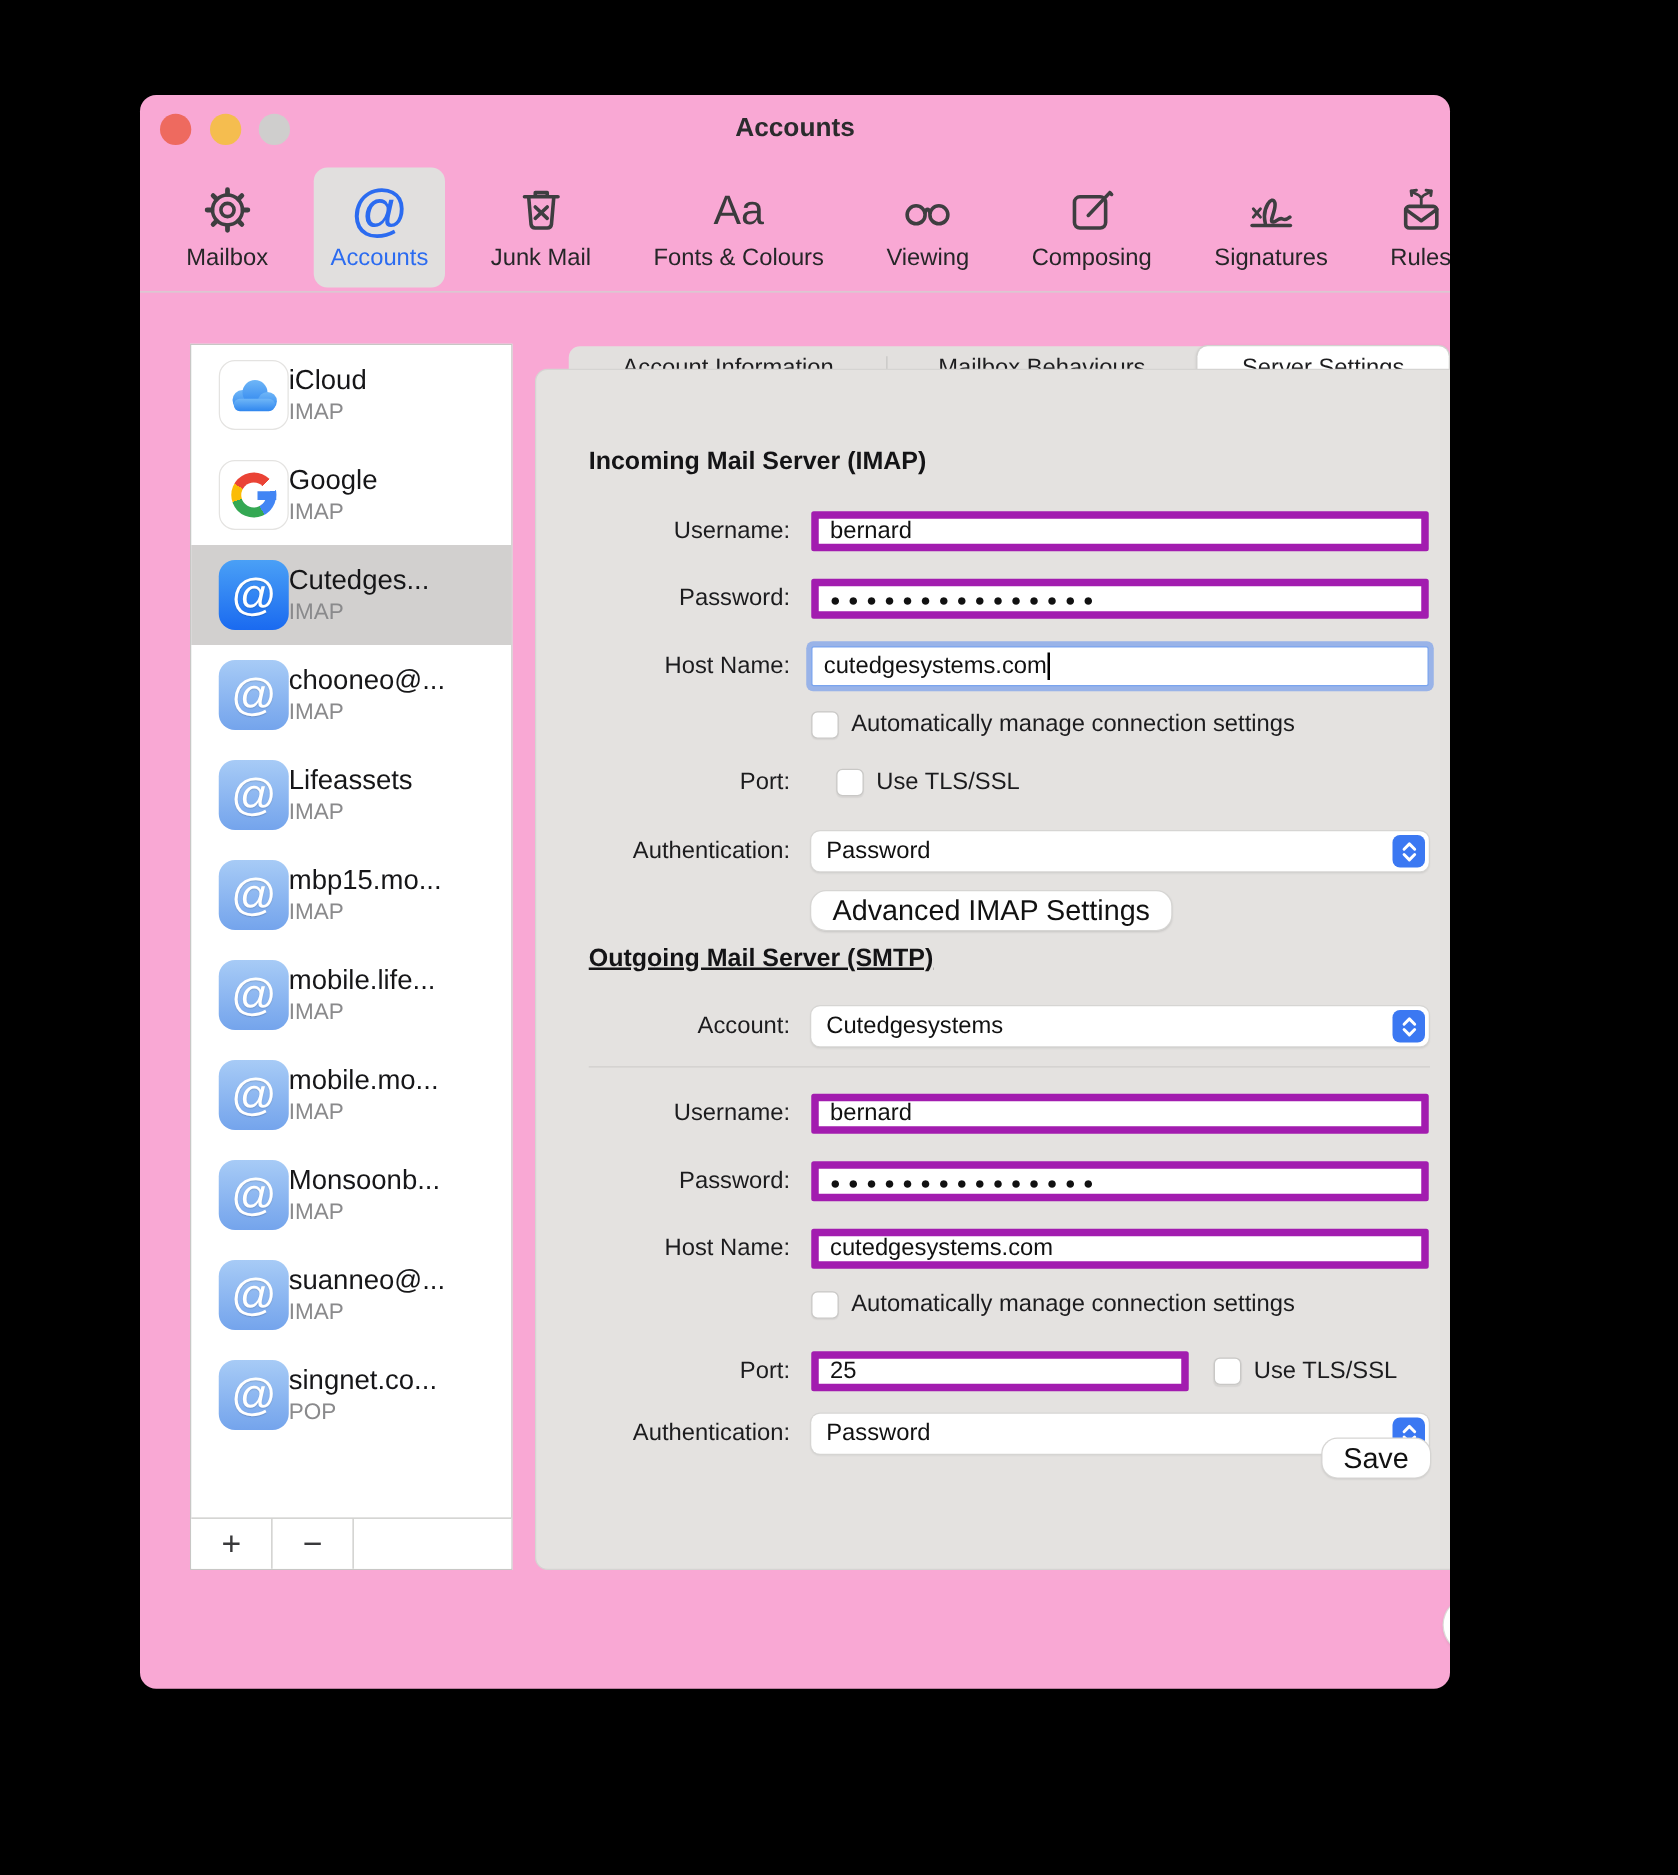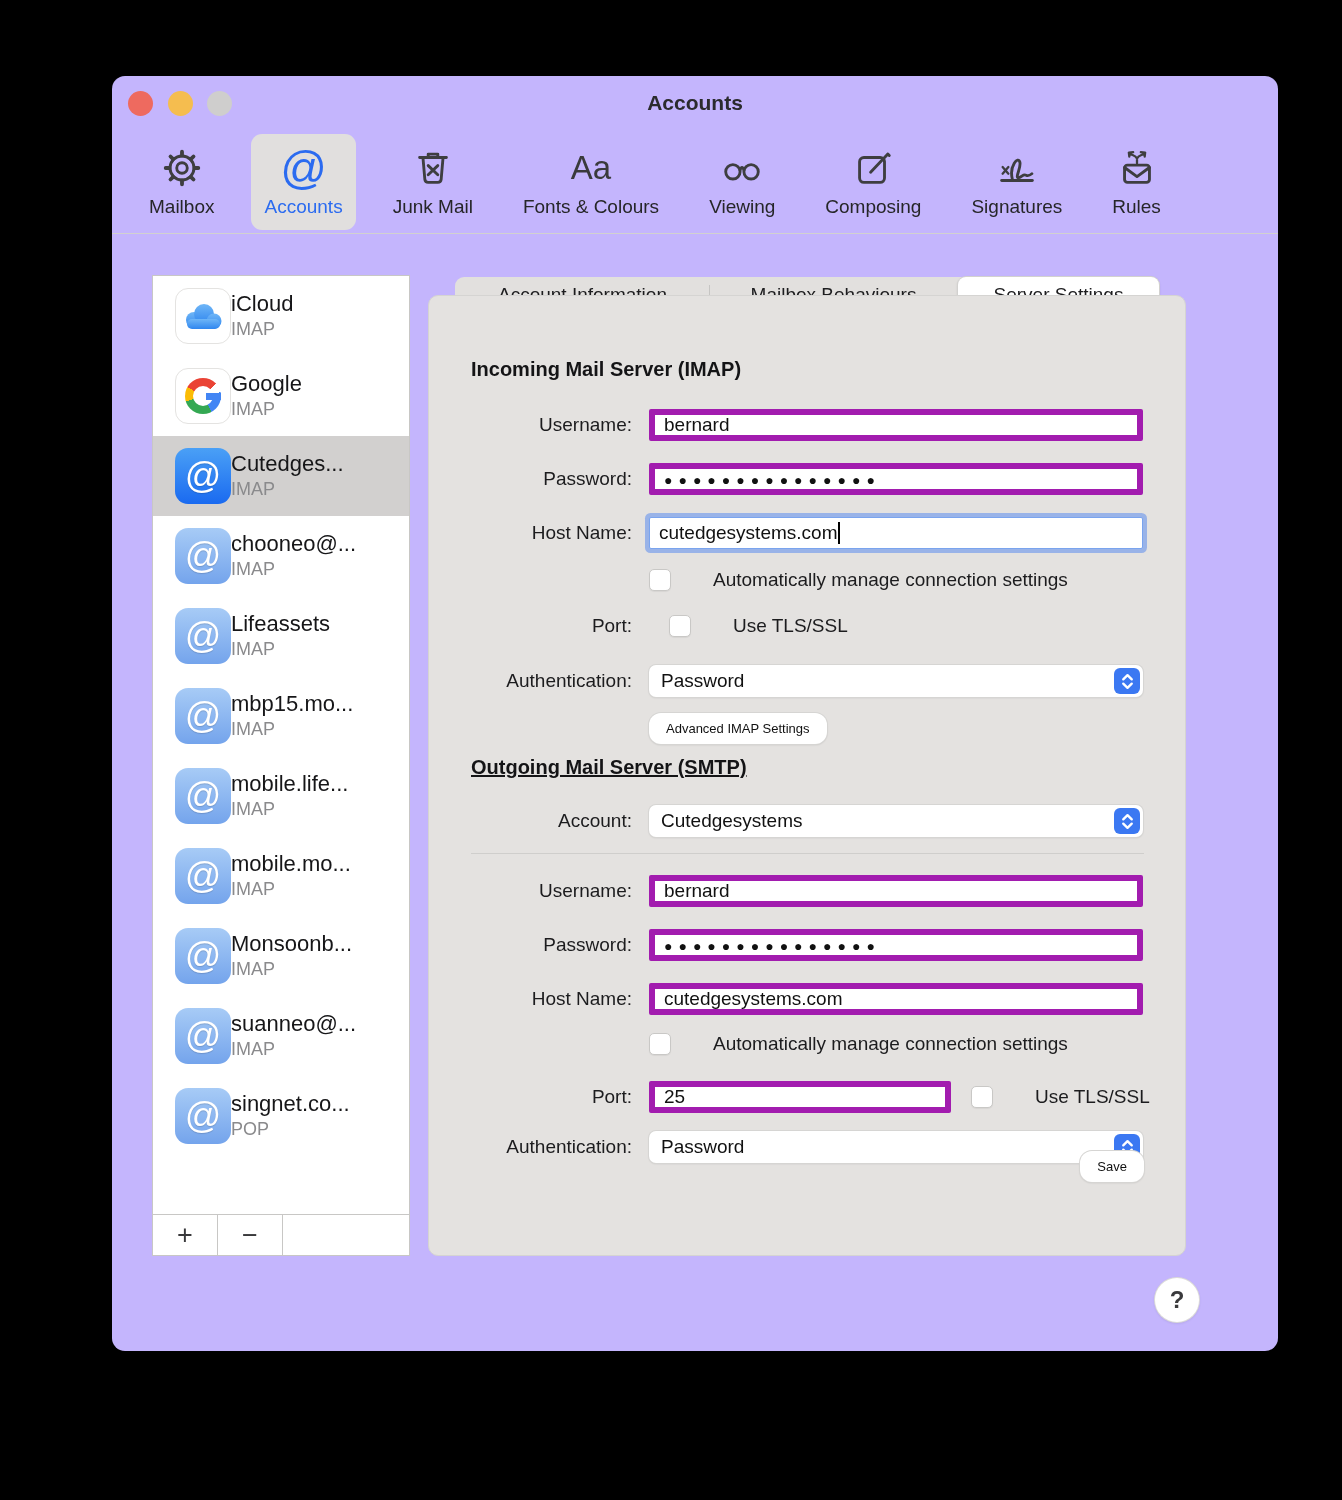--- a/index.html
+++ b/index.html
@@ -1,17 +1,17 @@
 <!DOCTYPE html>
 <html style="--accent: #2b6bf0; --stepper: #3b78f2; --selected-row: #d2d0cf;"><head>
 <meta charset="utf-8">
 <style>
   * { box-sizing: border-box; margin: 0; padding: 0; }
   html,body { width:1342px; height:1500px; background:#000; font-family:"Liberation Sans","DejaVu Sans",sans-serif; color:#1c1c1e; }
-  .window { position:absolute; left:112px; top:76px; width:1166px; height:1275px; background:#c4b5fd; border-radius:13px; overflow:hidden; }
+  .window { position:absolute; left:112px; top:76px; width:1048px; height:1275px; background:#f9a8d4; border-radius:13px; overflow:hidden; }
 
   
   .titlebar { position:absolute; left:0; top:0; width:100%; height:58px; }
   .title { position:absolute; top:15px; left:0; width:100%; text-align:center; font-size:21px; font-weight:bold; color:#2b2b2d; }
   .tlight { position:absolute; top:15px; width:25px; height:25px; border-radius:50%; }
   .tl-red { left:16px; } .tl-yellow { left:56px; } .tl-gray { left:95px; }
 
   
   .toolbar { position:absolute; left:24px; top:54px; height:100px; display:flex; align-items:flex-end; gap:24px; }
   .tb-item { display:flex; flex-direction:column; align-items:center; justify-content:flex-end; padding:8px 13px 12px; border-radius:11px; cursor:default; }
@@ -63,25 +63,25 @@
   .caret { display:inline-block; width:2px; height:22px; background:#000; margin-left:1px; }
   .pwd { font-size:14px; letter-spacing:6px; padding-top:2px; }
   .r-user1 { top:113px; } .r-pass1 { top:167px; } .r-host1 { top:221px; }
   .r-check1 { top:273px; } .r-port1 { top:319px; } .r-auth1 { top:369px; } .r-adv { top:417px; }
   .r-account { top:509px; }
   .card-divider { position:absolute; left:42px; top:557px; width:673px; height:1px; background:#cfcecc; }
   .r-user2 { top:579px; } .r-pass2 { top:633px; } .r-host2 { top:687px; }
   .r-check2 { top:737px; } .r-port2 { top:785px; } .r-auth2 { top:835px; } .r-save { top:855px; width:715px; justify-content:flex-end; }
   .checkrow { margin-left:220px; gap:10px; }
   .checkbox { width:22px; height:22px; background:#fff; border:1px solid #c9c8c6; border-radius:5px; box-shadow:0 1px 1px rgba(0,0,0,.06); flex:0 0 auto; }
-  .chk-label { font-size:19px; color:#1c1c1e; white-space:nowrap;margin-left:32px; }
+  .chk-label { font-size:19px; color:#1c1c1e; white-space:nowrap; }
   .tls-group { display:flex; gap:10px; margin-left:20px; }
   .dropdown { position:relative; height:32px; width:494px; background:#fff; border-radius:7px; box-shadow:0 0 0 1px #d6d5d3,0 1px 2px rgba(0,0,0,.12); display:flex; align-items:center; padding-left:12px; font-size:19px; color:#111; }
   .stepper { position:absolute; right:3px; top:3px; width:26px; height:26px; border-radius:6px; background:var(--stepper); display:flex; align-items:center; justify-content:center; }
-  .btn { height:31px; background:#fff; border-radius:12px; box-shadow:0 0 0 1px #d6d5d3,0 1px 2px rgba(0,0,0,.15); display:flex; align-items:center; padding:0 17px; font-size:13px; color:#111; }
+  .btn { height:31px; background:#fff; border-radius:12px; box-shadow:0 0 0 1px #d6d5d3,0 1px 2px rgba(0,0,0,.15); display:flex; align-items:center; padding:0 17px; font-size:23px; color:#111; }
   .adv-btn { margin-left:220px; }
 
   .help-btn { position:absolute; left:1043px; top:1202px; width:44px; height:44px; border-radius:50%; background:#fff; box-shadow:0 0 0 1px #dcdbd9,0 1px 3px rgba(0,0,0,.15); display:flex; align-items:center; justify-content:center; font-size:24px; font-weight:bold; color:#3a3a3c; }
 </style>
 </head>
 <body>
 
 <div class="window">
 
   <div class="titlebar">

